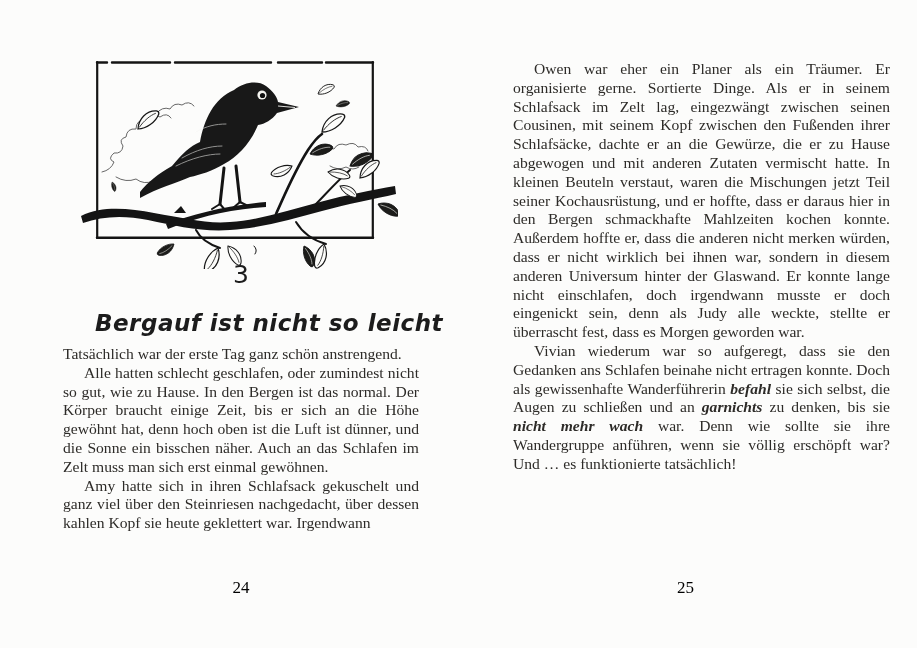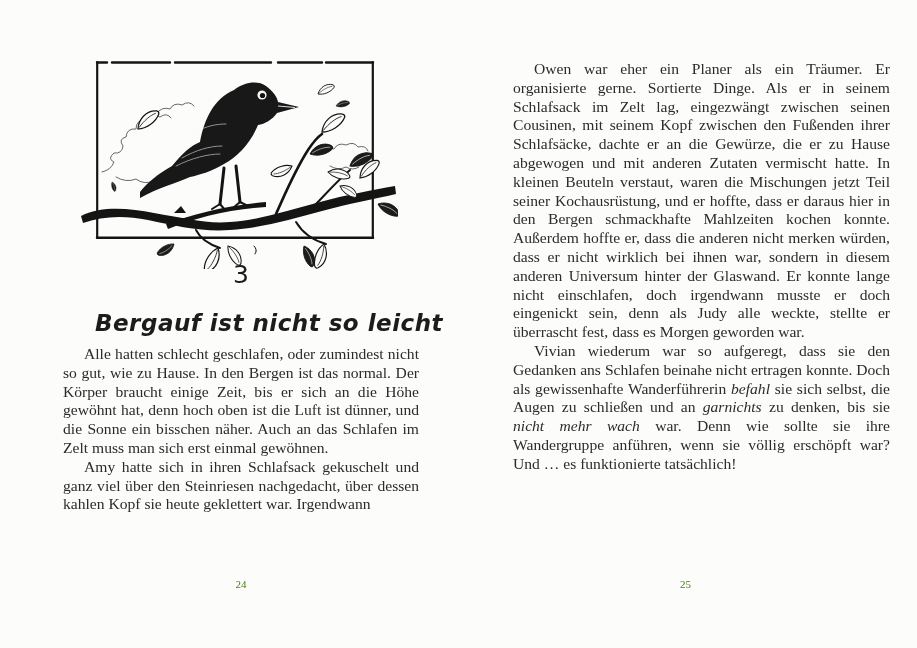--- a/index.html
+++ b/index.html
@@ -18,23 +18,23 @@
     font-size:23px;letter-spacing:0.5px;color:#1c1c1c;
   }
   .body-text{position:absolute;}
   .left-body{left:63px;top:345px;width:356px;}
   .right-body{left:513px;top:60px;width:377px;}
   .body-text p{
     margin:0;text-align:justify;text-indent:21px;
     font-size:15.6px;line-height:18.8px;hyphens:auto;
   }
   .body-text p.noindent{text-indent:0;}
-  em{font-style:italic;}
+  em{font-style:italic;font-weight:bold;}
   .pagenum{
-    position:absolute;top:578px;font-size:11px;color:#4d7c0f;text-align:center;
+    position:absolute;top:578px;font-size:17px;color:#000000;text-align:center;
   }
   .pagenum-left{left:63px;width:356px;}
   .pagenum-right{left:497px;width:377px;}
 </style>
 </head>
 <body>
 
 <div class="spread">
 
   <section>
@@ -120,20 +120,21 @@
           </g>
         </g>
       </svg>
     </figure>
 
     <div class="chapter-number">3</div>
 
     <h1 class="chapter-title">Bergauf ist nicht so leicht</h1>
 
     <div class="body-text left-body">
+      <p class="noindent">Tatsächlich war der erste Tag ganz schön anstrengend.</p>
       <p>Alle hatten schlecht geschlafen, oder zumindest nicht so gut, wie zu Hause. In den Bergen ist das normal. Der Körper braucht einige Zeit, bis er sich an die Höhe gewöhnt hat, denn hoch oben ist die Luft ist dünner, und die Sonne ein bisschen näher. Auch an das Schlafen im Zelt muss man sich erst einmal gewöhnen.</p>
       <p>Amy hatte sich in ihren Schlafsack gekuschelt und ganz viel über den Steinriesen nachgedacht, über dessen kahlen Kopf sie heute geklettert war. Irgendwann</p>
     </div>
 
     <div class="pagenum pagenum-left">24</div>
   </section>
 
   <section>
 
     <div class="body-text right-body">

